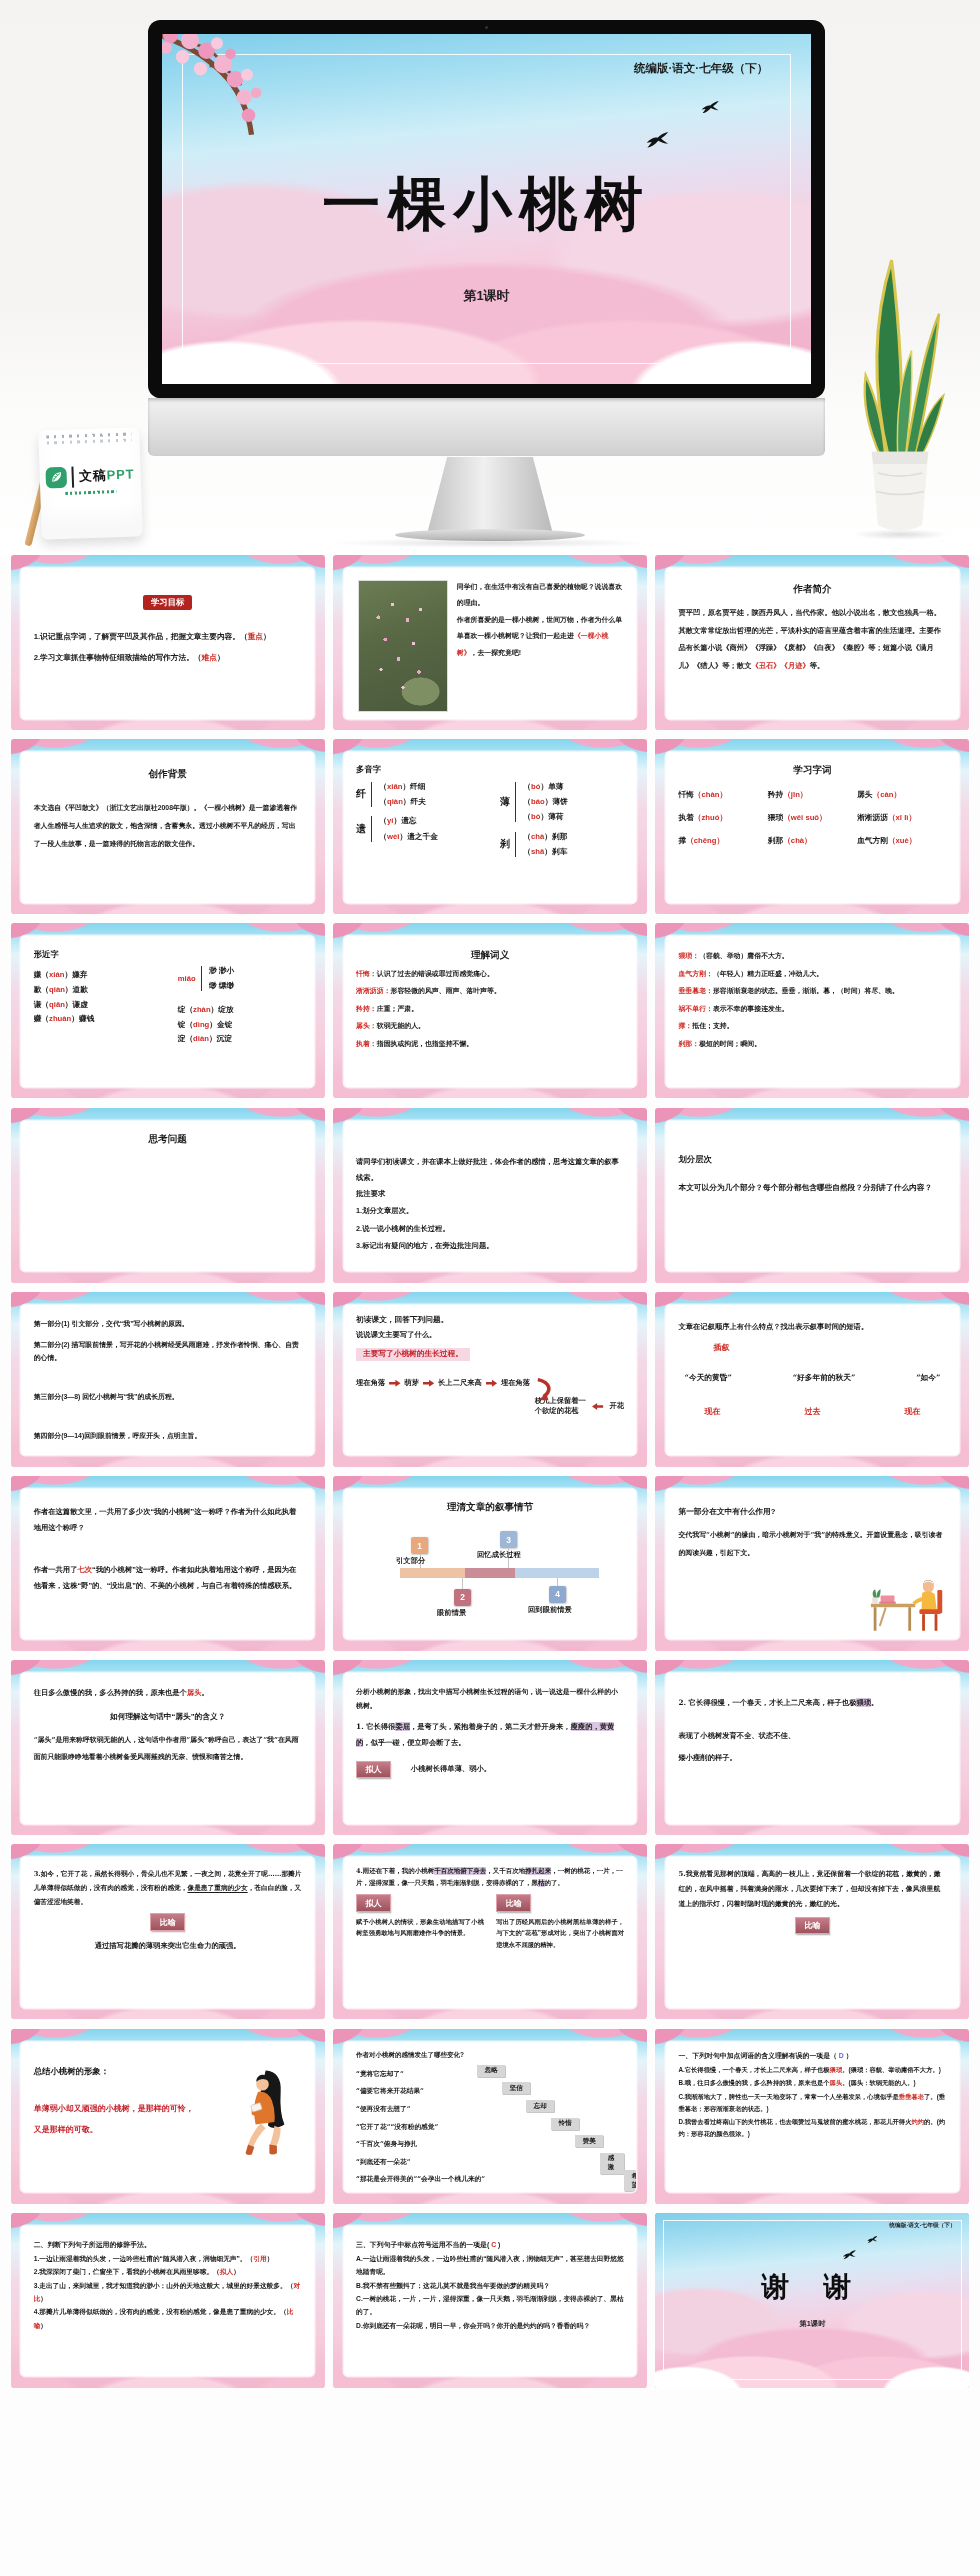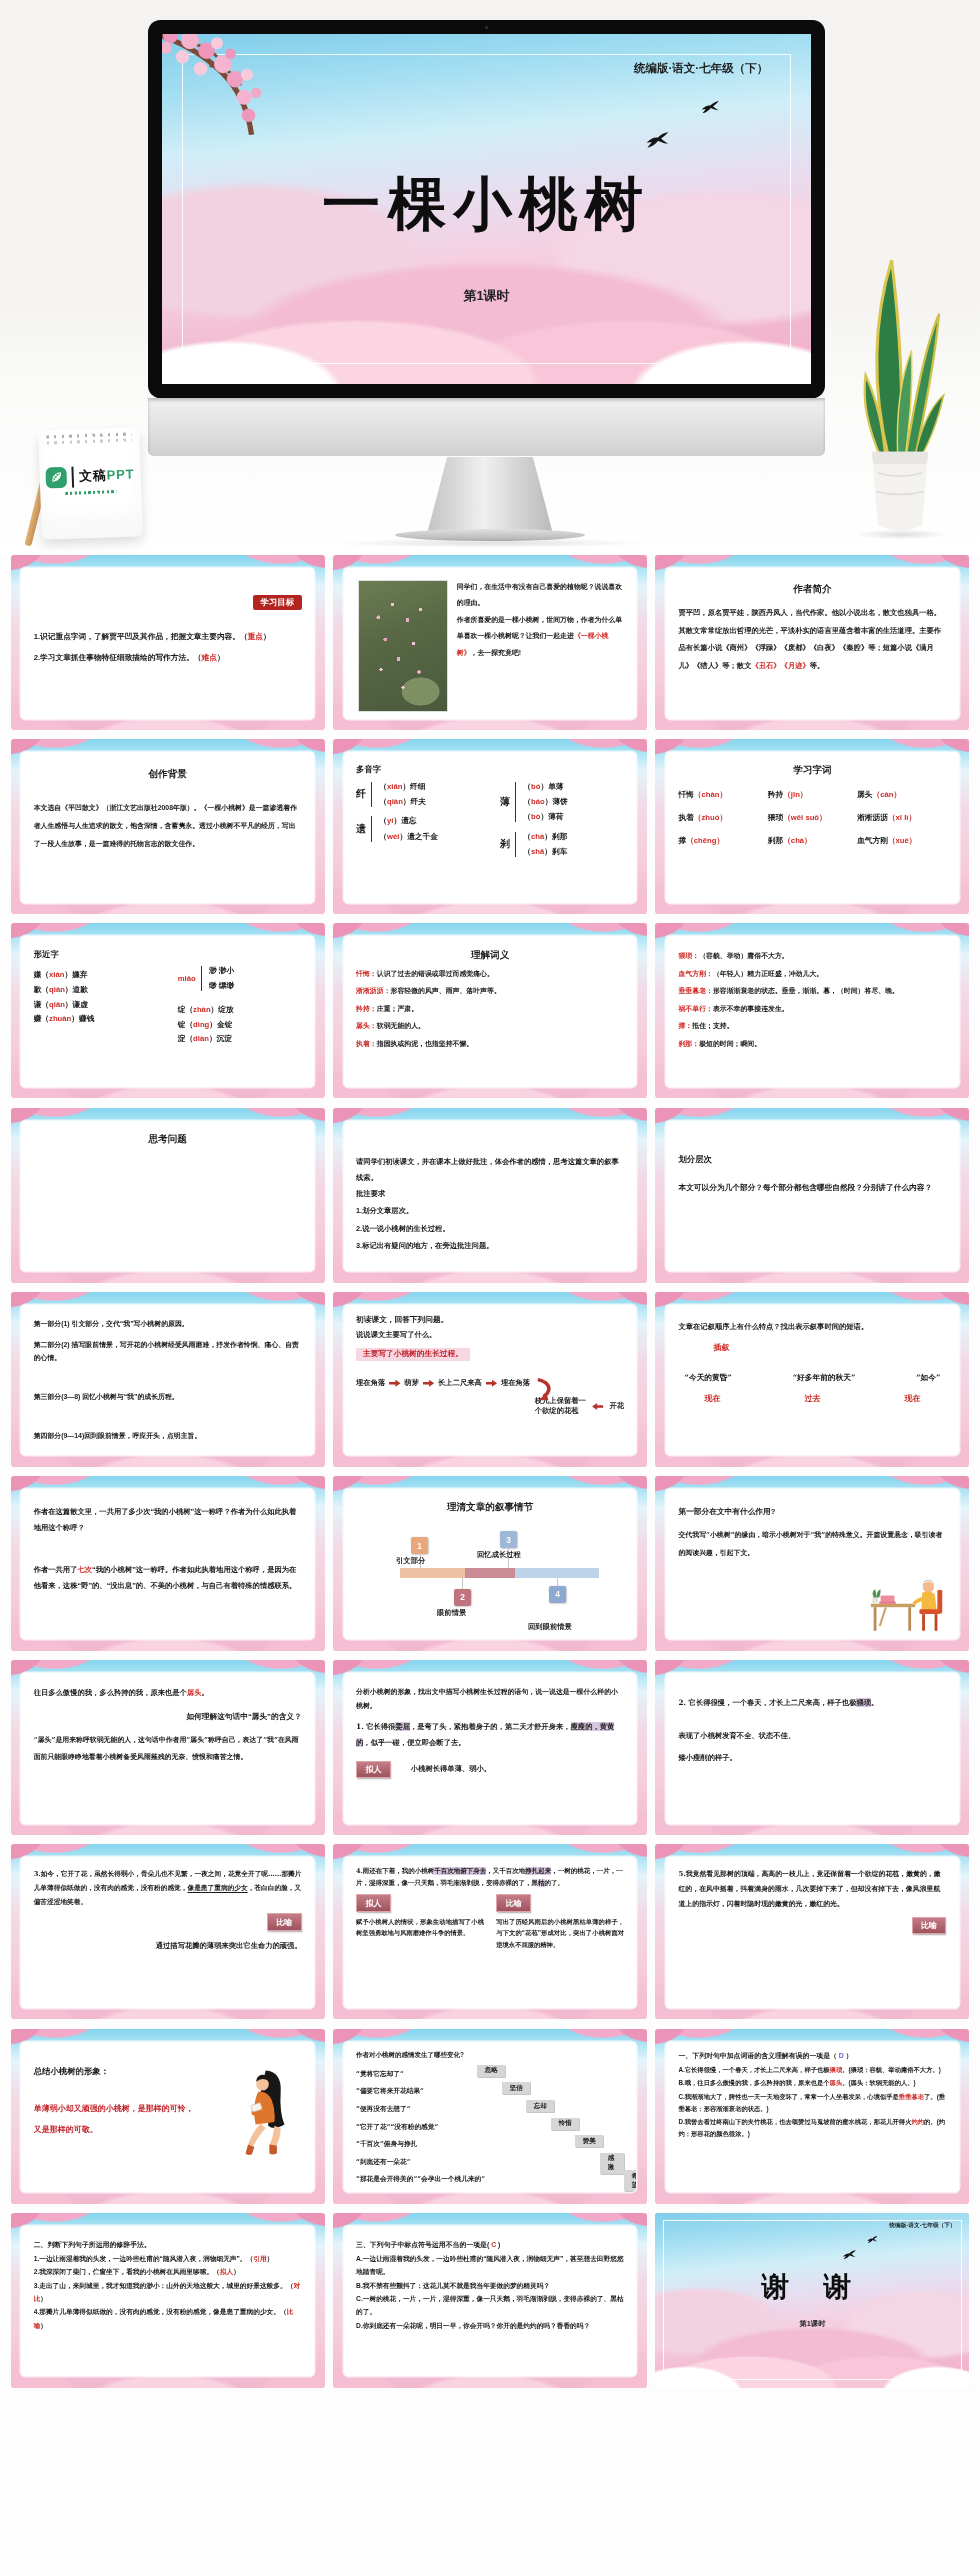--- a/index.html
+++ b/index.html
@@ -77,21 +77,21 @@
   .ct{text-align:center;font-size:9.6px;font-weight:800;margin:3.1px 0 4.6px;}
   .lt{font-size:8.4px;font-weight:800;margin:4.6px 0 3.1px;}
   .ln{font-size:7.3px;line-height:2;font-weight:600;}
   .sc{font-family:"DejaVu Serif","Liberation Serif",serif;}
   .r{color:#cf2b25;}
   .redtx{color:#c4242b;}
   .bl{color:#5b68c9;font-weight:800;}
   .hl{background:#d9c6e0;}
   .u{text-decoration:underline;text-underline-offset:1.5px;}
   .bld{font-weight:800;}
-  .cen{text-align:right;}
+  .cen{text-align:center;}
   .mt6{margin-top:4.6px}.mt10{margin-top:7.7px}.mt14{margin-top:26px}.mt18{margin-top:13.8px}.mt24{margin-top:18.4px}
   .lh17{line-height:1.7}.lh19{line-height:1.9}.lh22{line-height:2.2}.lh24{line-height:2.4}.lh26{line-height:2.6}
   .fs82{font-size:6.3px}.fs88{font-size:6.7px}.fs9{font-size:6.9px}.fs10{font-size:7.7px}.fs105{font-size:8px}.fs11{font-size:8.4px}
   .redbadge{display:inline-block;background:#b32320;color:#fff;font-weight:800;font-size:8.4px;padding:2.3px 7.7px;border-radius:2.3px;}
   .mbadge{display:inline-block;background:linear-gradient(180deg,#c57d88,#9e525e);border:1.5px solid #dfa3ac;
           color:#fff;font-weight:800;font-size:8px;padding:2.3px 8.4px;box-shadow:0.8px 1.5px 1.5px rgba(0,0,0,.25);}
   .gbadge{position:absolute;background:#d6d6d6;color:#1a1a1a;font-weight:800;font-size:6.5px;padding:1.5px 7.7px;box-shadow:0.8px 0.8px 0 #b9b9b9;}
   .def{font-size:6.9px;line-height:1.65;margin:6.1px 0;font-weight:600;}
   .term{color:#cf2b25;font-weight:800;}
   .pinrow{display:flex;margin-top:13px;font-size:7.7px;font-weight:700;}
@@ -113,21 +113,21 @@
   .mitem{position:absolute;font-size:6.9px;font-weight:600;line-height:1.8;}
   .flowrow{display:flex;align-items:center;gap:3.8px;margin-top:9.2px;font-size:7.3px;font-weight:600;}
   .arr{display:inline-block;width:11.5px;height:6.9px;background:#b6332b;flex:none;
        clip-path:polygon(0 32%,55% 32%,55% 0,100% 50%,55% 100%,55% 68%,0 68%);}
   .arrl{transform:scaleX(-1);}
   .tailrow{display:flex;justify-content:flex-end;align-items:center;gap:6.1px;margin-top:0;font-size:7.3px;font-weight:600;}
   .hlbox{display:inline-block;background:#f6d7e2;color:#c4242b;font-family:"DejaVu Serif",serif;
          font-weight:700;padding:1.5px 6.9px;font-size:7.7px;margin-top:6.1px;}
   .triple1{display:flex;justify-content:space-between;padding:0 6.1px;margin-top:20px;
            font-family:"DejaVu Serif",serif;font-weight:700;font-size:7.7px;}
-  .triple2{display:flex;justify-content:space-between;padding:0 26px;margin-top:10px;
+  .triple2{display:flex;justify-content:space-between;padding:0 26px;margin-top:23px;
            color:#cf2b25;font-weight:800;font-size:8px;}
   .tl{position:relative;height:115px;margin-top:3.1px;}
   .tlbar{position:absolute;left:44px;top:49px;height:10px;display:flex;}
   .tlbox{position:absolute;width:17px;height:17px;color:#fff;font-weight:800;font-size:8.4px;
          display:flex;align-items:center;justify-content:center;border-radius:2.3px;box-shadow:0.8px 0.8px 1.5px rgba(0,0,0,.2);}
   .tllab{position:absolute;font-size:7.3px;font-weight:700;}
   .tlline{position:absolute;width:0.8px;background:#c5c5c5;}
   .split{display:flex;gap:12.3px;margin-top:4.6px;}
   .split>div{flex:1;}
   .split .txt{font-size:6.3px;line-height:1.75;font-weight:600;margin-top:4.6px;text-align:justify;}
@@ -473,21 +473,21 @@
             <div class="tlline" style="left: 64px; top: 35px; height: 13.8px;"></div>
             <div class="tlbox" style="left: 144px; top: 12.3px; background: rgb(159, 183, 214);">3</div>
             <div class="tlline" style="left: 152px; top: 29px; height: 20px;"></div>
             <div class="tlbox" style="left: 98px; top: 70px; background: rgb(192, 115, 127);">2</div>
             <div class="tlline" style="left: 106px; top: 59px; height: 11.5px;"></div>
             <div class="tlbox" style="left: 193px; top: 67px; background: rgb(142, 169, 207);">4</div>
             <div class="tlline" style="left: 201px; top: 59px; height: 8.4px;"></div>
             <div class="tllab" style="left: 40px; top: 37px;">引文部分</div>
             <div class="tllab" style="left: 121px; top: 31px;">回忆成长过程</div>
             <div class="tllab" style="left: 81px; top: 89px;">眼前情景</div>
-            <div class="tllab" style="left: 172px; top: 86px; margin-top: 17px;">回到眼前情景</div>
+            <div class="tllab" style="left: 172px; top: 86px;">回到眼前情景</div>
           </div>
         </div>
       </div>
       <div class="slide">
         <div class="card">
           <div class="ln mt10 fs10 lh20"><span>第一部分在文中有什么作用?</span></div>
           <div class="ln sc mt10 fs9 lh26"><span>交代我写“小桃树”的缘由，暗示小桃树对于“我”的特殊意义。开篇设置悬念，吸引读者的阅读兴趣，引起下文。</span></div>
           <div class="absvg pdpos" style="right: 4.6px; bottom: 1.5px;"><svg viewBox="0 0 130 95" width="90" height="66">
               <rect x="10" y="50" width="64" height="5" fill="#c99e63"></rect>
               <rect x="14" y="55" width="4" height="34" fill="#b98c55"></rect>

